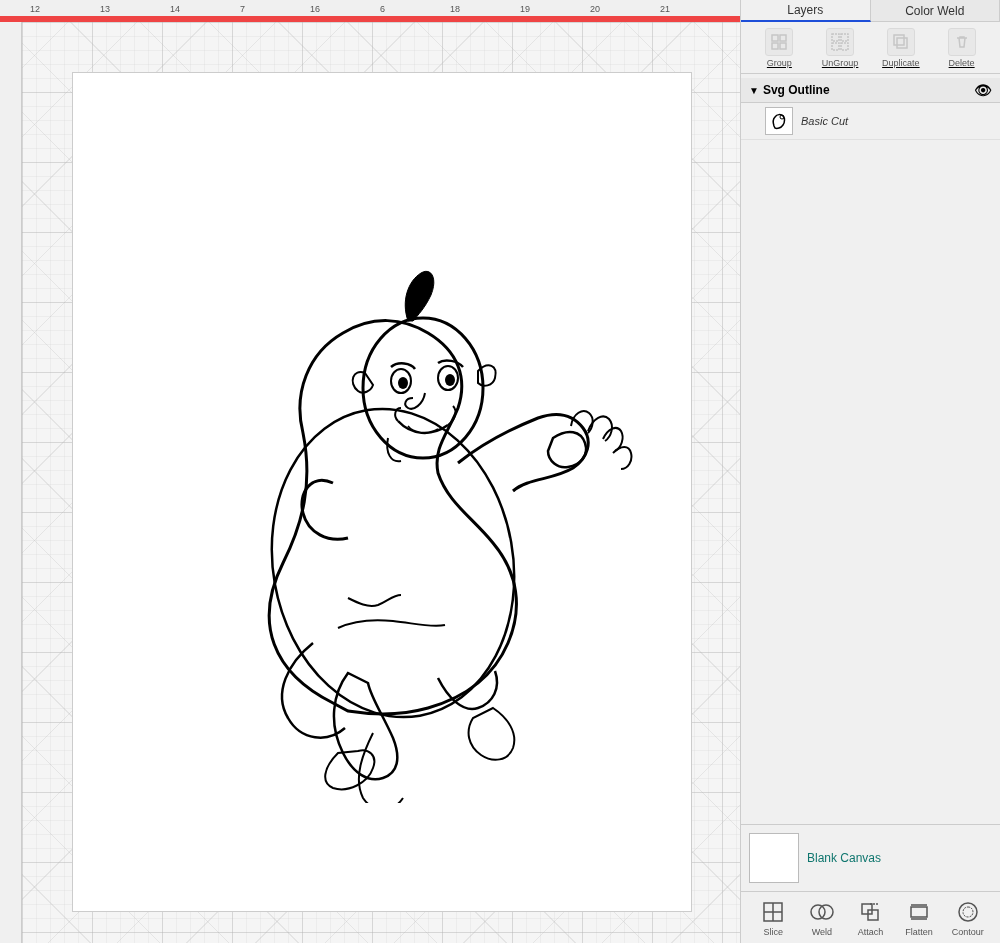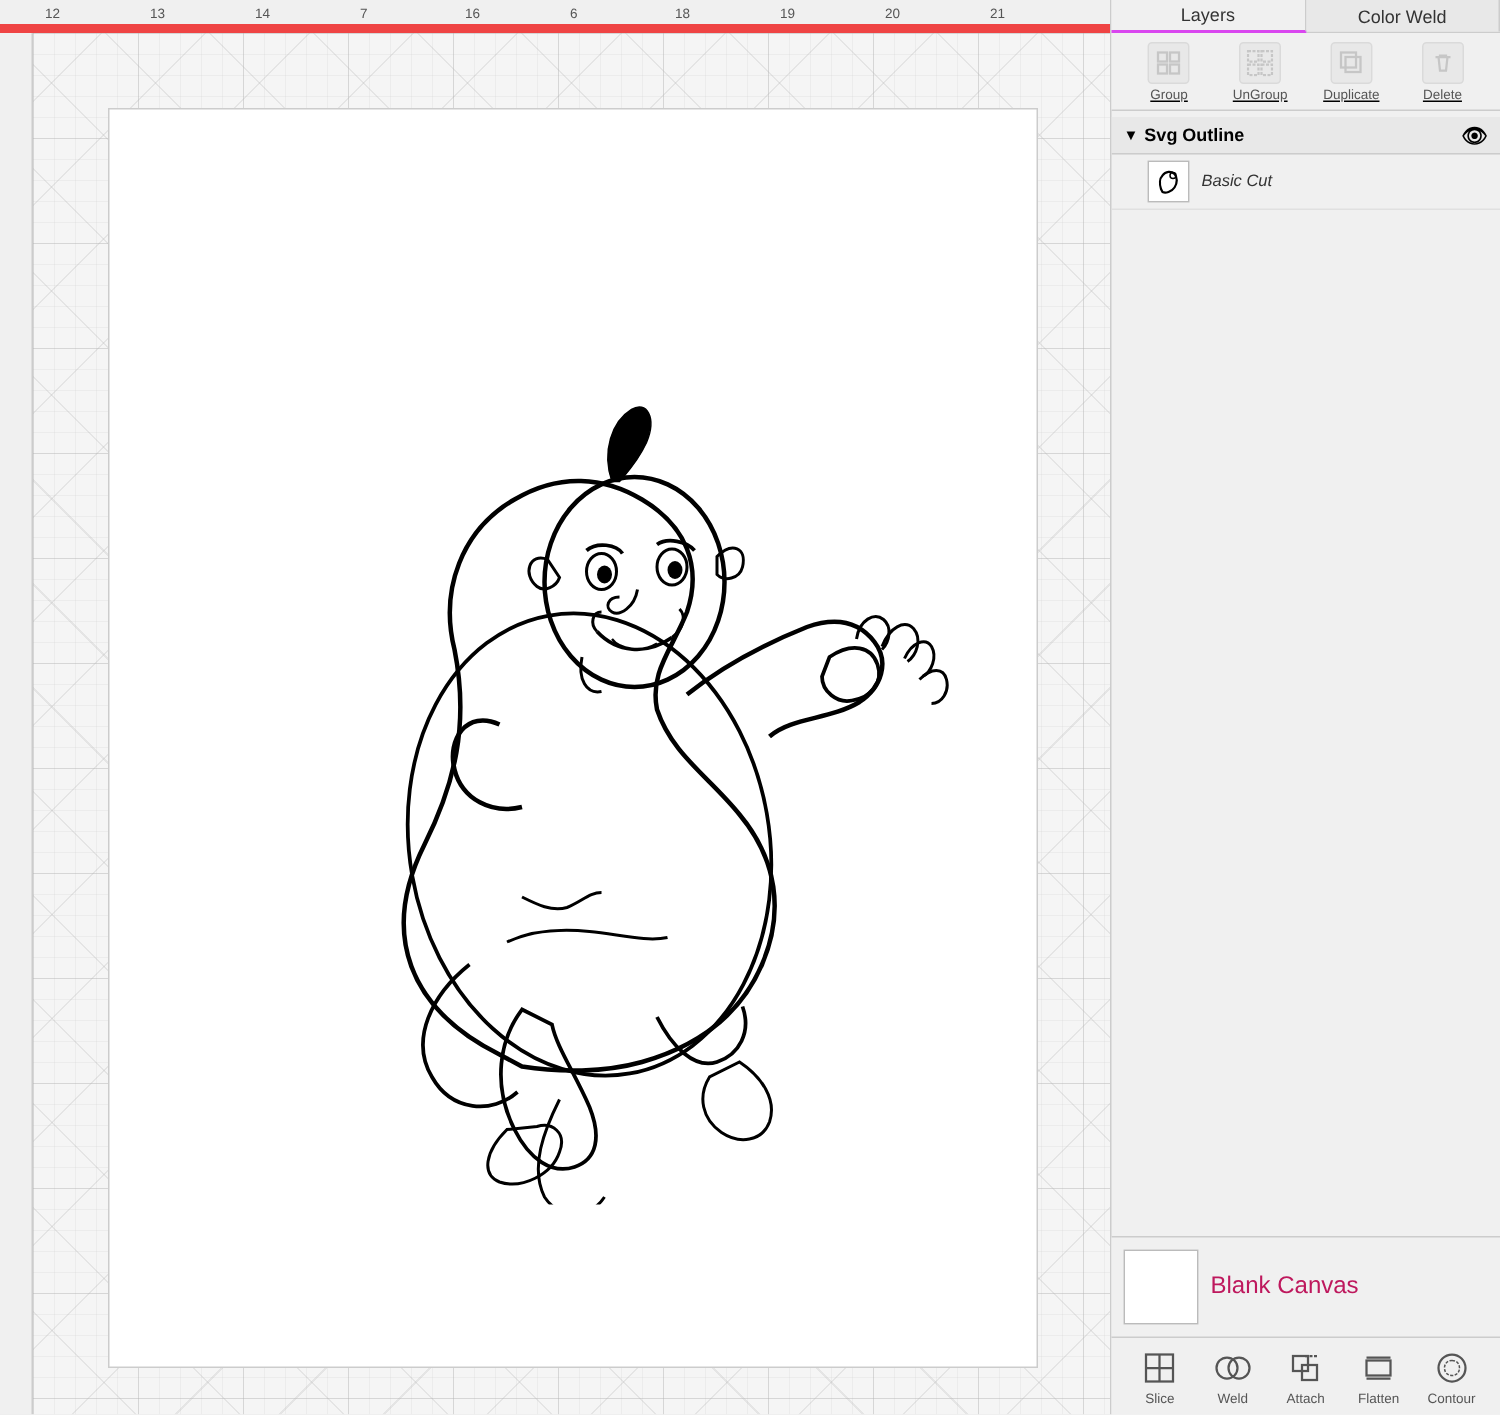--- a/index.html
+++ b/index.html
@@ -129,21 +129,21 @@
       justify-content: center;
       font-size: 12px;
       color: #333;
       cursor: pointer;
       background: #e8e8e8;
       border-right: 1px solid #ccc;
     }
 
     .tab.active {
       background: #f0f0f0;
-      border-bottom: 2px solid #d946ef;
+      border-bottom: 2px solid #1d4ed8;
       margin-bottom: -1px;
     }
 
     
     #toolbar-row {
       display: flex;
       align-items: center;
       justify-content: space-around;
       padding: 4px 8px;
       border-bottom: 1px solid #ccc;
@@ -247,22 +247,22 @@
 
     .blank-canvas-thumb {
       width: 50px;
       height: 50px;
       background: white;
       border: 1px solid #bbb;
       flex-shrink: 0;
     }
 
     .blank-canvas-label {
-      font-size: 16px;
-      color: #be185d;
+      font-size: 12px;
+      color: #0f766e;
     }
 
     
     #bottom-toolbar {
       display: flex;
       align-items: center;
       justify-content: space-around;
       padding: 4px 8px;
       border-top: 1px solid #ccc;
       background: #f0f0f0;

